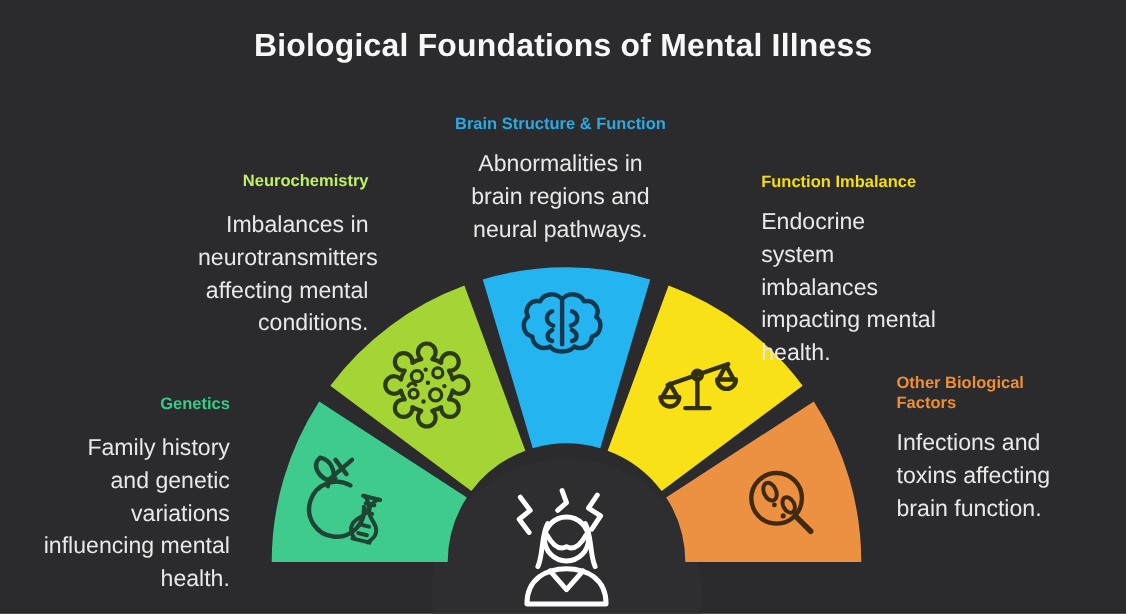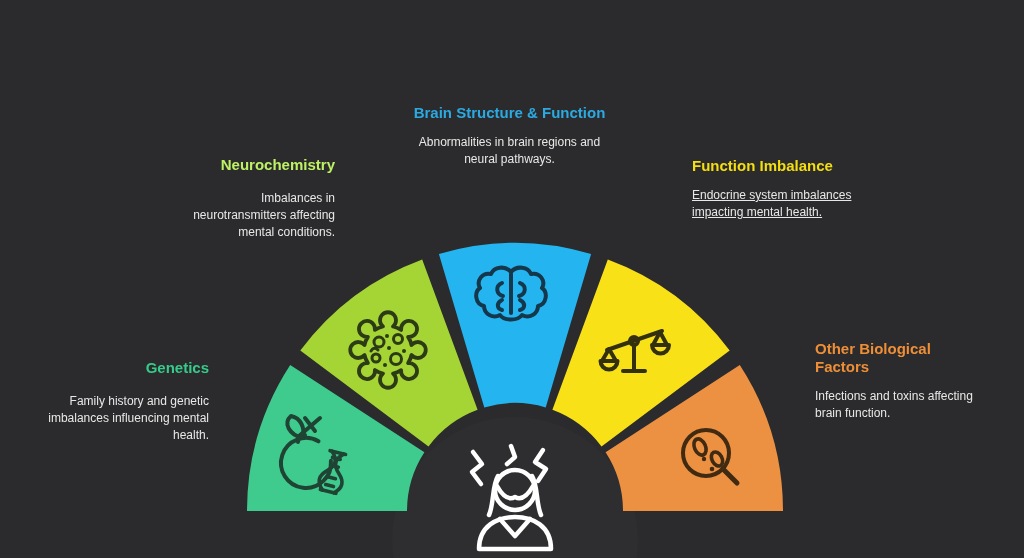--- a/index.html
+++ b/index.html
@@ -16,37 +16,38 @@
     font-size:29px;font-weight:700;letter-spacing:.2px;
   }
   .fan-svg{position:absolute;left:0;top:0;}
   .label-block{position:absolute;}
   .label-block h2{
     margin:0 0 12px 0;
     font-size:15px;font-weight:700;line-height:1.2;
   }
   .label-block p{
     margin:0;
-    font-size:12px;line-height:1.42;
+    font-size:21px;line-height:1.42;
   }
   .align-right{text-align:right;}
   .align-center{text-align:center;}
   .align-left{text-align:left;}
   .sec-genetics{right:815px;top:359px;width:170px;}
   .sec-neurochemistry{right:689px;top:156px;width:155px;}
   .sec-genetics h2,.sec-neurochemistry h2{margin-bottom:16px;}
   .sec-brain{left:412px;top:104px;width:195px;}
   .sec-hormonal{left:692px;top:157px;width:165px;}
   .sec-other{left:815px;top:340px;width:168px;}
 </style>
 </head>
 <body>
 
 <div class="stage" style="background-color: rgb(43, 43, 45);">
 
+  <h1 class="title" style="color: rgb(247, 247, 247);">Biological Foundations of Mental Illness</h1>
 
   <svg class="fan-svg" width="1024" height="558" viewBox="0 0 1024 558">
 
     <circle cx="515" cy="540" r="123" style="fill: rgb(46, 46, 48);"></circle>
 
     <g>
       <path d="M 247,511 A 268,268 0 0 1 290.2,365 L 424.4,452.2 A 108,108 0 0 0 407,511 Z" style="fill: rgb(63, 203, 142);"></path>
       <path d="M 300.3,350.6 A 268,268 0 0 1 422.2,259.6 L 477.6,409.7 A 108,108 0 0 0 428.5,446.4 Z" style="fill: rgb(165, 212, 53);"></path>
       <path d="M 438.9,254 A 268,268 0 0 1 591.1,254 L 545.7,407.4 A 108,108 0 0 0 484.3,407.4 Z" style="fill: rgb(36, 181, 240);"></path>
       <path d="M 607.8,259.6 A 268,268 0 0 1 729.7,350.6 L 601.5,446.4 A 108,108 0 0 0 552.4,409.7 Z" style="fill: rgb(249, 225, 24);"></path>
@@ -122,36 +123,36 @@
       <path d="M -36,33 C -36,10 -18,1 0,1 C 18,1 36,10 36,33 Z"></path>
       <path d="M -15,3 L 0,20 L 15,3"></path>
       <path d="M -42,-64 L -33,-52 L -43,-44 L -34,-32"></path>
       <path d="M -4,-70 L 0,-59 L -8,-52"></path>
       <path d="M 28,-66 L 20,-54 L 31,-47 L 23,-35"></path>
     </g>
   </svg>
 
   <div class="label-block sec-genetics align-right">
     <h2 style="color: rgb(54, 203, 138);">Genetics</h2>
-    <p style="color: rgb(232, 232, 232);">Family history and genetic imbalances influencing mental health.</p>
+    <p style="color: rgb(232, 232, 232);">Family history and genetic variations influencing mental health.</p>
   </div>
 
   <div class="label-block sec-neurochemistry align-right">
     <h2 style="color: #bef264;">Neurochemistry</h2>
     <p style="color: rgb(232, 232, 232);">Imbalances in neurotransmitters affecting mental conditions.</p>
   </div>
 
   <div class="label-block sec-brain align-center">
     <h2 style="color: rgb(43, 170, 226);">Brain Structure &amp; Function</h2>
     <p style="color: rgb(232, 232, 232);">Abnormalities in brain regions and neural pathways.</p>
   </div>
 
   <div class="label-block sec-hormonal align-left">
     <h2 style="color: rgb(244, 222, 14);">Function Imbalance</h2>
-    <p style="color: rgb(232, 232, 232); text-decoration: underline;">Endocrine system imbalances impacting mental health.</p>
+    <p style="color: rgb(232, 232, 232);">Endocrine system imbalances impacting mental health.</p>
   </div>
 
   <div class="label-block sec-other align-left">
     <h2 style="color: rgb(238, 143, 55);">Other Biological Factors</h2>
     <p style="color: rgb(232, 232, 232);">Infections and toxins affecting brain function.</p>
   </div>
 
 </div>
 
 </body></html>

